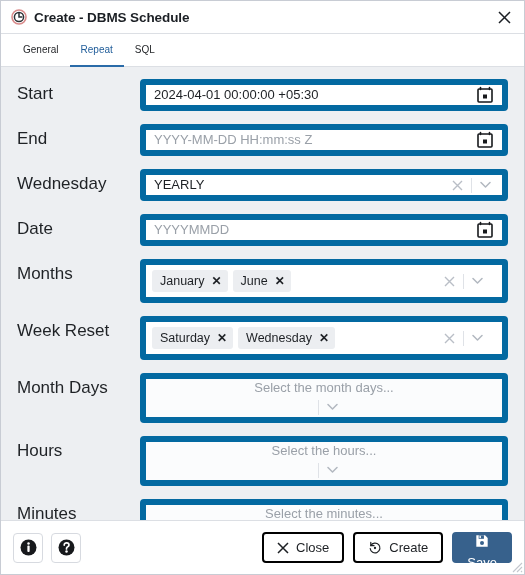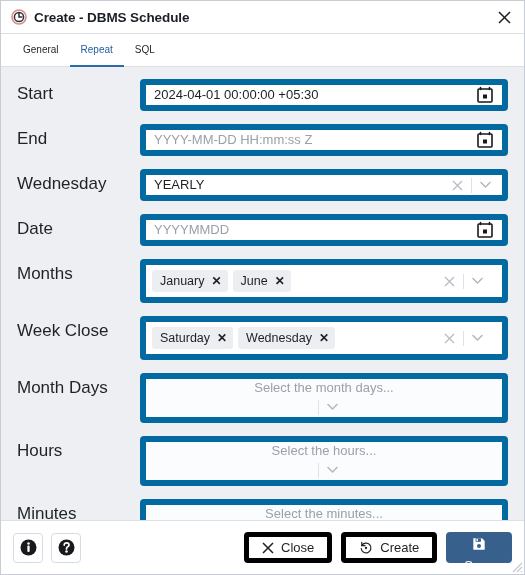--- a/index.html
+++ b/index.html
@@ -199,21 +199,21 @@
     border: 1px solid #d7dae0;
     border-radius: 4px;
     background: #ffffff;
     display: flex; align-items: center; justify-content: center;
     cursor: pointer;
     margin-right: 8px;
   }
   .footer-spacer { flex: 1 1 auto; }
   .btn {
     height: 31px;
-    border: 5px solid #000000;
+    border: 2px solid #000000;
     border-radius: 4px;
     background: #ffffff;
     display: inline-flex;
     align-items: center;
     gap: 7px;
     padding: 0 13px;
     font-size: 13px;
     color: #1d2024;
     cursor: pointer;
     margin-left: 9px;
@@ -339,21 +339,21 @@
           <div class="chev">
             <svg width="11" height="8" viewBox="0 0 11 8">
               <path d="M1 1.5 L5.5 6 L10 1.5" stroke="currentColor" stroke-width="1.5" fill="none" stroke-linecap="round" stroke-linejoin="round"></path>
             </svg>
           </div>
         </div>
       </div>
     </div>
 
     <div class="row">
-      <div class="label">Week Close</div>
+      <div class="label">Week Reset</div>
       <div class="field chips">
         <span class="chip">
           <span>Saturday</span>
           <span class="chip-x">✕</span>
         </span>
         <span class="chip">
           <span>Wednesday</span>
           <span class="chip-x">✕</span>
         </span>
         <span class="chips-spacer"></span>

